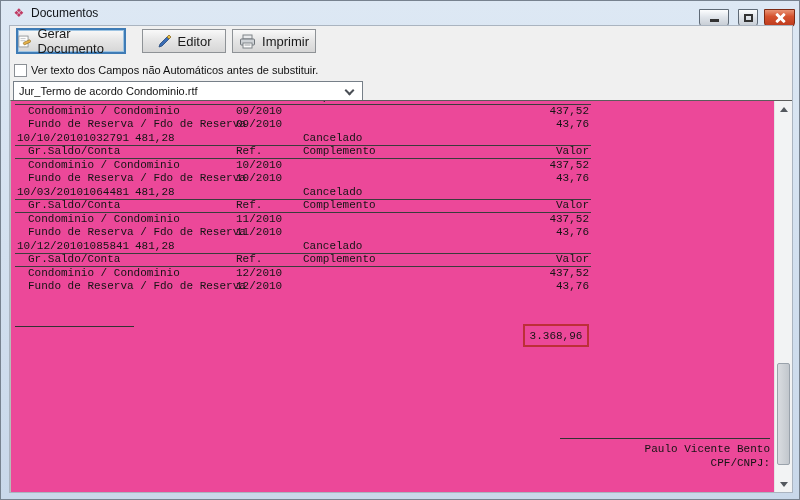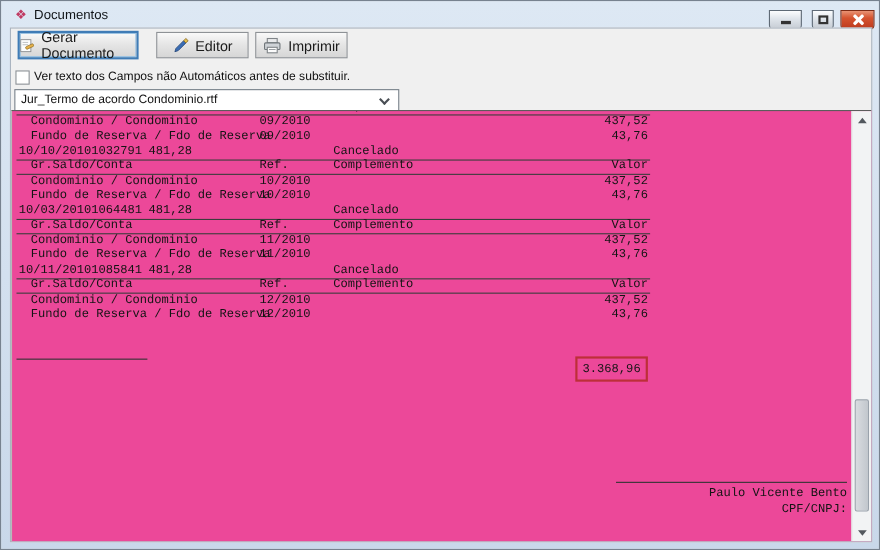--- a/index.html
+++ b/index.html
@@ -223,21 +223,21 @@
             <span class="c name">Condominio / Condominio</span>
             <span class="c ref">11/2010</span>
             <span class="c valor">437,52</span>
           </div>
           <div class="row item">
             <span class="c name">Fundo de Reserva / Fdo de Reserva</span>
             <span class="c ref">11/2010</span>
             <span class="c valor">43,76</span>
           </div>
           <div class="row charge">
-            <span class="c date">10/11/2010</span>
+            <span class="c date">10/12/2010</span>
             <span class="c num">1085841</span>
             <span class="c amount">481,28</span>
             <span class="c comp">Cancelado</span>
           </div>
           <div class="row header">
             <span class="c name">Gr.Saldo/Conta</span>
             <span class="c ref">Ref.</span>
             <span class="c comp">Complemento</span>
             <span class="c valor">Valor</span>
           </div>

